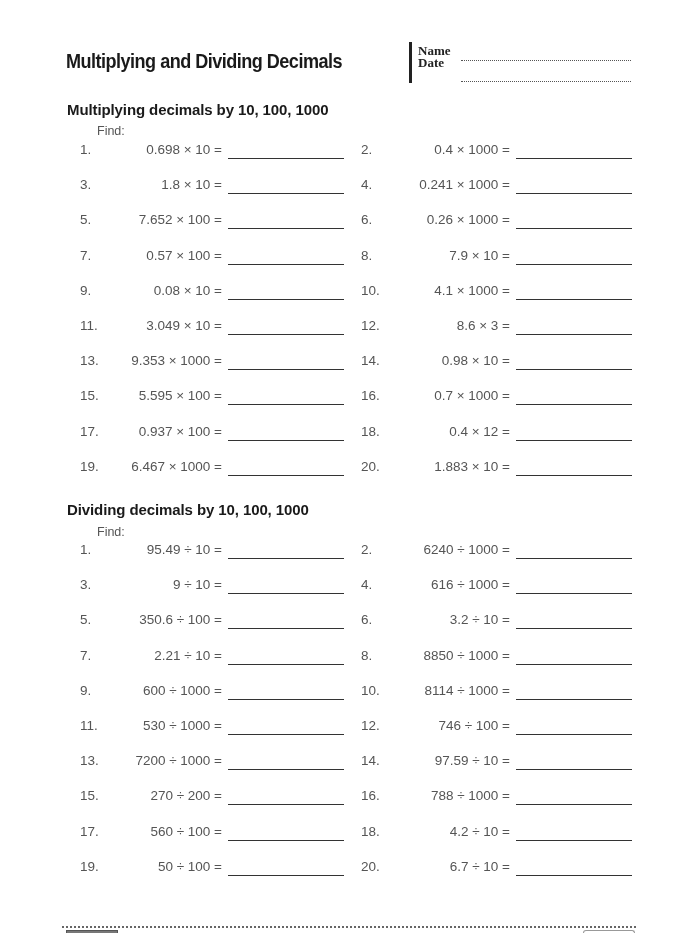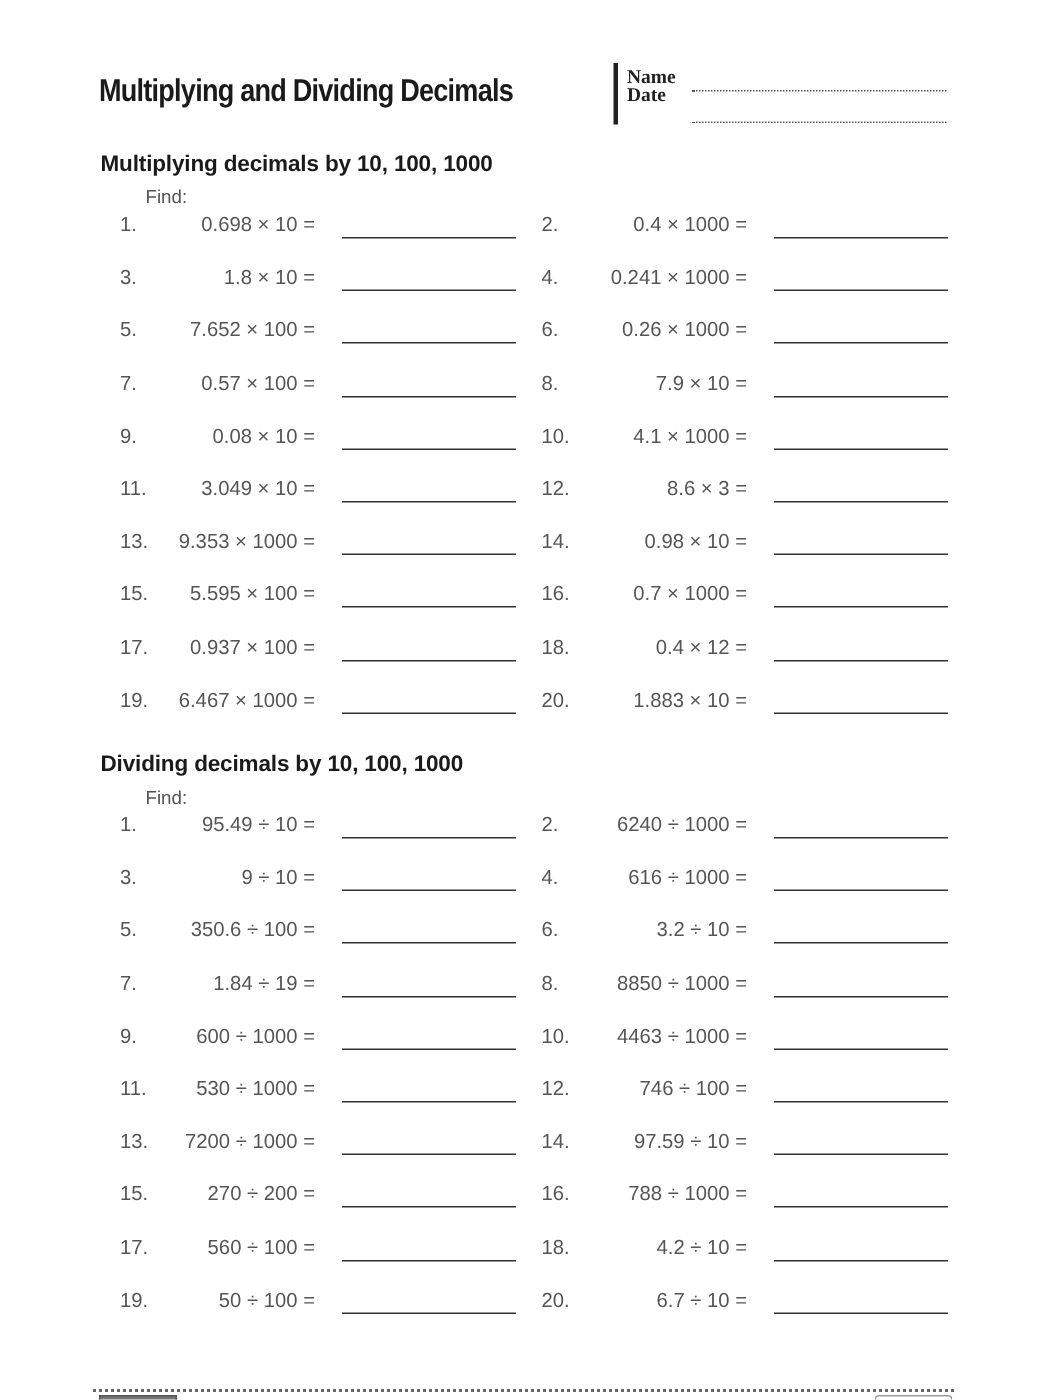--- a/index.html
+++ b/index.html
@@ -27,21 +27,21 @@
 
     .section-heading {
       position: absolute; left: 67px; font-weight: 700; font-size: 15px; color: #1a1a1a;
       white-space: nowrap; letter-spacing: -0.1px;
     }
     .find { position: absolute; left: 97px; font-size: 12.5px; color: #555; }
 
     .problem { position: absolute; height: 22px; }
     .problem .num { position: absolute; left: 0; top: 0; font-size: 13.5px; color: #555; }
     .problem .expr {
-      position: absolute; right: 16px; top: 0; font-size: 13.5px; color: #555; white-space: nowrap; text-align: right;
+      position: absolute; right: 4px; top: 0; font-size: 13.5px; color: #555; white-space: nowrap; text-align: right;
     }
     .problem .ans {
       position: absolute; top: 16px; height: 0; border-bottom: 1.5px solid #333;
     }
     .footer-dots {
       position: absolute; left: 62px; top: 926px; width: 574px; border-bottom: 2px dotted #666;
     }
     .footer-box-left { position: absolute; left: 66px; top: 930px; width: 50px; height: 5px; background: #777; border:1px solid #555; }
     .footer-box-right { position: absolute; left: 583px; top: 930px; width: 50px; height: 5px; border:1px solid #999; border-bottom:none; border-radius: 3px 3px 0 0; }
   </style>
@@ -192,36 +192,36 @@
         <span class="expr">350.6 ÷ 100 =</span>
         <span class="ans" style="left: 148px; width: 116px;"></span>
       </div>
       <div class="problem" style="left: 361px; top: 612.4px; width: 153px;">
         <span class="num">6.</span>
         <span class="expr">3.2 ÷ 10 =</span>
         <span class="ans" style="left: 155px; width: 116px;"></span>
       </div>
       <div class="problem" style="left: 80px; top: 647.6px; width: 146px;">
         <span class="num">7.</span>
-        <span class="expr">1.84 ÷ 19 =</span>
+        <span class="expr">2.21 ÷ 10 =</span>
         <span class="ans" style="left: 148px; width: 116px;"></span>
       </div>
       <div class="problem" style="left: 361px; top: 647.6px; width: 153px;">
         <span class="num">8.</span>
         <span class="expr">8850 ÷ 1000 =</span>
         <span class="ans" style="left: 155px; width: 116px;"></span>
       </div>
       <div class="problem" style="left: 80px; top: 682.8px; width: 146px;">
         <span class="num">9.</span>
         <span class="expr">600 ÷ 1000 =</span>
         <span class="ans" style="left: 148px; width: 116px;"></span>
       </div>
       <div class="problem" style="left: 361px; top: 682.8px; width: 153px;">
         <span class="num">10.</span>
-        <span class="expr">4463 ÷ 1000 =</span>
+        <span class="expr">8114 ÷ 1000 =</span>
         <span class="ans" style="left: 155px; width: 116px;"></span>
       </div>
       <div class="problem" style="left: 80px; top: 718px; width: 146px;">
         <span class="num">11.</span>
         <span class="expr">530 ÷ 1000 =</span>
         <span class="ans" style="left: 148px; width: 116px;"></span>
       </div>
       <div class="problem" style="left: 361px; top: 718px; width: 153px;">
         <span class="num">12.</span>
         <span class="expr">746 ÷ 100 =</span>

